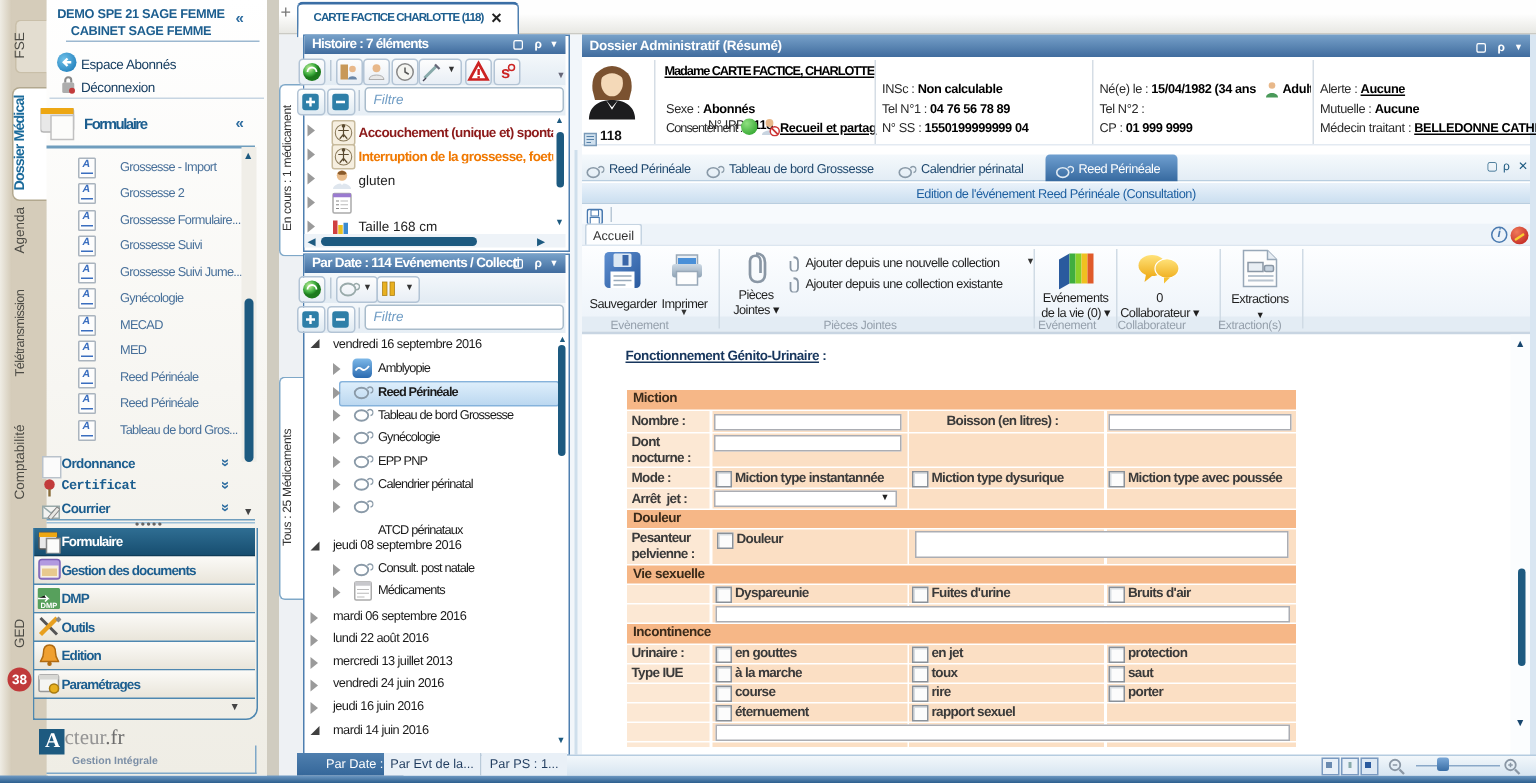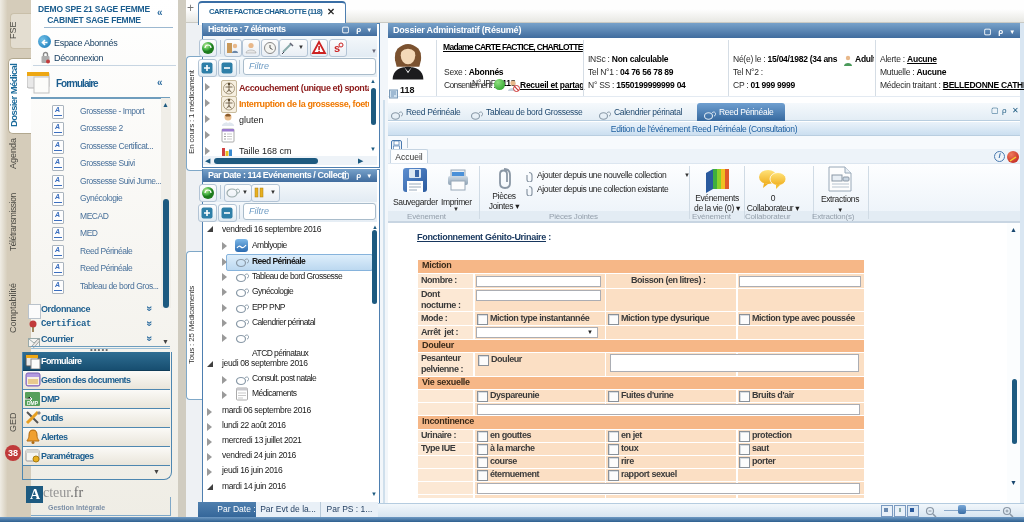--- a/index.html
+++ b/index.html
@@ -73,21 +73,21 @@
    .li-item{position:absolute;left:80px;font-size:8.5px;letter-spacing:-0.45px;color:#48709a;white-space:nowrap;}
    .li-ic{position:absolute;left:52px;width:10px;height:12px;background:#fdfdfd;border:1px solid #aab4be;border-radius:1px;}
    .li-ic:before{content:"A";position:absolute;left:2px;top:0px;font-size:7px;font-style:italic;font-weight:bold;color:#3a6ebf;}
    .li-ic:after{content:"";position:absolute;left:1px;bottom:2px;width:8px;height:1px;background:#3a6ebf;}
   </style>
   <div class="li-ic" style="top:105px;"></div>
       <div class="li-item" style="top:106px;">Grossesse - Import</div>
   <div class="li-ic" style="top:122px;"></div>
       <div class="li-item" style="top:123px;">Grossesse 2</div>
   <div class="li-ic" style="top:140px;"></div>
-      <div class="li-item" style="top:141px;">Grossesse Certificat...</div>
+      <div class="li-item" style="top:141px;">Grossesse Formulaire...</div>
   <div class="li-ic" style="top:157px;"></div>
       <div class="li-item" style="top:158px;">Grossesse Suivi</div>
   <div class="li-ic" style="top:175px;"></div>
       <div class="li-item" style="top:176px;">Grossesse Suivi Jume...</div>
   <div class="li-ic" style="top:192px;"></div>
       <div class="li-item" style="top:193px;">Gynécologie</div>
   <div class="li-ic" style="top:210px;"></div>
       <div class="li-item" style="top:211px;">MECAD</div>
   <div class="li-ic" style="top:227px;"></div>
       <div class="li-item" style="top:228px;">MED</div>
@@ -163,21 +163,21 @@
             <path d="M13 2 L2 13" stroke="#e8a020" stroke-width="3"></path>
             <path d="M13 2 l2 2" stroke="#888" stroke-width="3"></path>
           </svg></div>
     <div class="mtx navtx">Outils</div>
   </div>
   <div class="mrow" style="top:428px;">
     <div class="mic"><svg width="16" height="16">
             <path d="M8 1 C5 1 4 3 4 6 C4 10 2 11 2 12 L14 12 C14 11 12 10 12 6 C12 3 11 1 8 1z" fill="#f0a030" stroke="#b06a10"></path>
             <circle cx="8" cy="13.5" r="1.5" fill="#b06a10"></circle>
           </svg></div>
-    <div class="mtx navtx">Alertes</div>
+    <div class="mtx navtx">Edition</div>
   </div>
   <div class="mrow" style="top:447px;border-bottom:1px solid #4e87b0;">
     <div class="mic"><svg width="16" height="16">
             <rect x="1" y="2" width="13" height="11" rx="1" fill="#f5f5f2" stroke="#999"></rect>
             <rect x="1" y="2" width="13" height="3" fill="#d8d8d4"></rect>
             <circle cx="11" cy="11" r="3" fill="#e8b020" stroke="#a97c10"></circle>
           </svg></div>
     <div class="mtx navtx">Paramétrages</div>
   </div>
   <div class="abs" style="left:153px;top:468px;color:#444;font-size:7px;">▼</div>
@@ -428,21 +428,21 @@
           <rect x="0.5" y="1" width="11" height="12" rx="1" fill="#fff" stroke="#aaa"></rect>
           <rect x="0.5" y="1" width="11" height="2.5" fill="#c8c8cc"></rect>
           <path d="M2 6 h8 M2 8.5 h8 M2 11 h5" stroke="#bbb" stroke-width="0.8"></path>
         </svg></div>
   <div class="st" style="top:388px;">Médicaments</div>
   <div class="dexpc" style="top:408px;"></div>
       <div class="dt" style="top:405px;">mardi 06 septembre 2016</div>
   <div class="dexpc" style="top:423px;"></div>
       <div class="dt" style="top:420px;">lundi 22 août 2016</div>
   <div class="dexpc" style="top:438px;"></div>
-      <div class="dt" style="top:435px;">mercredi 13 juillet 2021</div>
+      <div class="dt" style="top:435px;">mercredi 13 juillet 2013</div>
   <div class="dexpc" style="top:453px;"></div>
       <div class="dt" style="top:450px;">vendredi 24 juin 2016</div>
   <div class="dexpc" style="top:468px;"></div>
       <div class="dt" style="top:465px;">jeudi 16 juin 2016</div>
   <div class="dexp" style="top:484px;"></div>
       <div class="dt" style="top:481px;">mardi 14 juin 2016</div>
  </div>
 
  <div class="abs" style="left:372px;top:224px;color:#1d5a80;font-size:6px;">▲</div>
  <div class="abs" style="left:372px;top:230px;width:5px;height:74px;background:#1d5a80;border-radius:2.5px;"></div>

